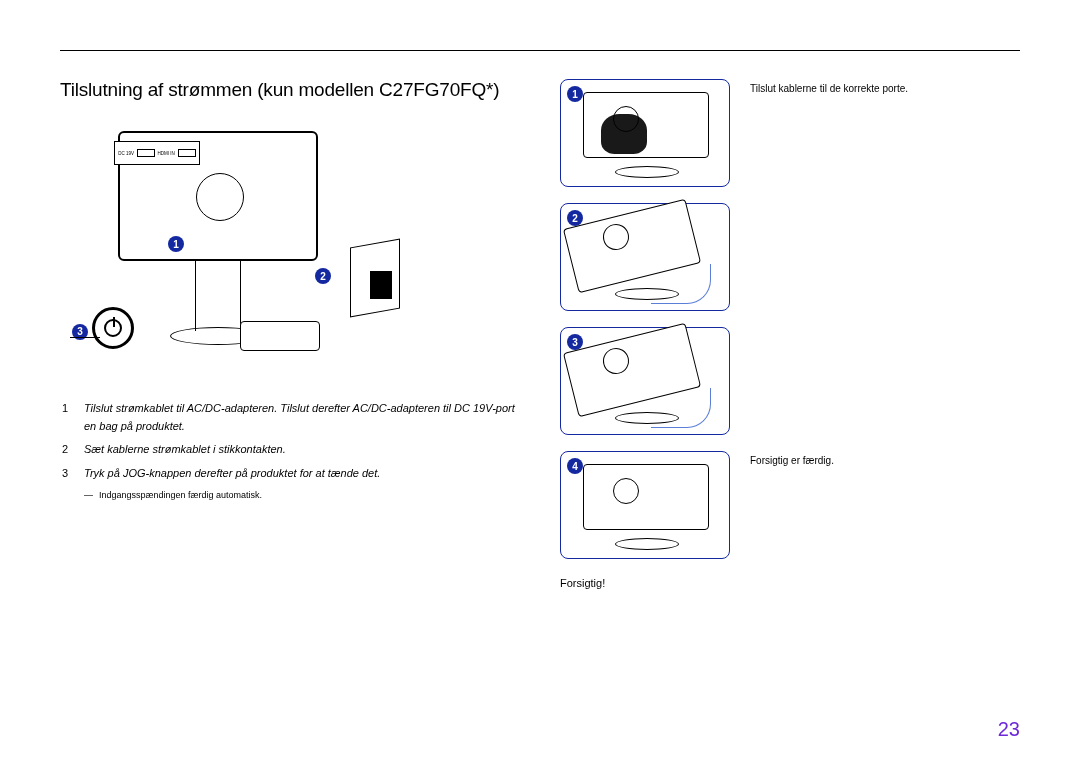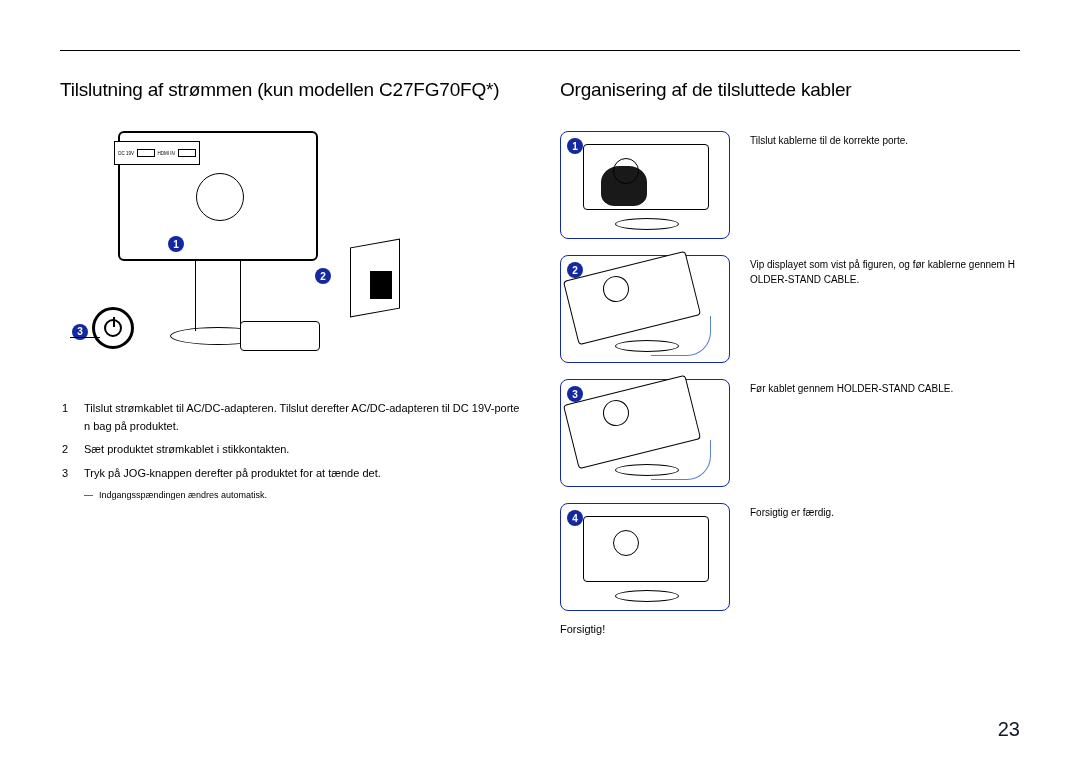--- a/index.html
+++ b/index.html
@@ -140,21 +140,21 @@
   }
   
   .inst-list {
     margin-top: 24px;
     margin-left: 2px;
     font-size: 11px;
     line-height: 1.6;
   }
   .inst-row { display:flex; gap:10px; margin-bottom:6px; }
   .inst-num { width:12px; }
-  .inst-text { flex:1; word-break: break-all; }
+  .inst-text { flex:1; word-break: break-all; font-style: italic; }
   .footnote { font-size:9px; margin-top:6px; margin-left:22px; display:flex; gap:6px;}
   .footnote-dash { }
   
   .step-grid {
     display:flex;
     flex-direction:column;
     gap: 16px;
   }
   .step-row {
     display:flex;
@@ -199,31 +199,31 @@
     position:absolute; left:40px; top:34px; width:46px; height:40px;
     background:#000; border-radius:40% 40% 30% 30%;
     opacity:0.9;
   }
   .cable-line {
     position:absolute; right:18px; top:60px; width:60px; height:40px;
     border-bottom:1.5px solid #5b7fd6; border-right:1.5px solid #5b7fd6;
     border-bottom-right-radius: 24px;
   }
   .caution {
-    margin-top: 10px;
+    margin-top: 16px;
     font-size: 10px;
     line-height:1.5;
   }
   .caution-title { font-weight:400; margin-bottom:4px; font-size:11px;}
   .page-number {
     position: absolute;
     right: 60px;
     bottom: 22px;
     font-size: 20px;
-    color: #0f172a;
+    color: #6d28d9;
   }
 </style>
 </head>
 <body>
 
 <div class="page">
   <div class="top-rule"></div>
   <div class="columns">
 
     <div class="col">
@@ -253,35 +253,34 @@
         <div class="hand-lines"></div>
       </div>
 
       <div class="inst-list">
         <div class="inst-row">
           <div class="inst-num">1</div>
           <div class="inst-text">Tilslut strømkablet til AC/DC-adapteren. Tilslut derefter AC/DC-adapteren til DC 19V-porten bag på produktet.</div>
         </div>
         <div class="inst-row">
           <div class="inst-num">2</div>
-          <div class="inst-text">Sæt produktet strømkablet i stikkontakten.</div>
+          <div class="inst-text">Sæt kablerne strømkablet i stikkontakten.</div>
         </div>
         <div class="inst-row">
           <div class="inst-num">3</div>
           <div class="inst-text">Tryk på JOG-knappen derefter på produktet for at tænde det.</div>
         </div>
         <div class="footnote">
           <span class="footnote-dash">―</span>
-          <span>Indgangsspændingen ændres automatisk.</span>
+          <span>Indgangsspændingen færdig automatisk.</span>
         </div>
       </div>
     </div>
 
     <div class="col">
-      <h2 class="section-heading">Organisering af de tilsluttede kabler</h2>
 
       <div class="step-grid">
 
         <div class="step-row">
           <div class="step-figure">
             <span class="num-badge mini-badge">1</span>
             <div class="mini-monitor"></div>
             <div class="mini-circle"></div>
             <div class="mini-base"></div>
             <div class="hand-silhouette"></div>
@@ -290,32 +289,30 @@
         </div>
 
         <div class="step-row">
           <div class="step-figure tilt">
             <span class="num-badge mini-badge">2</span>
             <div class="mini-monitor"></div>
             <div class="mini-circle"></div>
             <div class="mini-base"></div>
             <div class="cable-line"></div>
           </div>
-          <div class="step-text">Vip displayet som vist på figuren, og før kablerne gennem HOLDER-STAND CABLE.</div>
         </div>
 
         <div class="step-row">
           <div class="step-figure tilt">
             <span class="num-badge mini-badge">3</span>
             <div class="mini-monitor"></div>
             <div class="mini-circle"></div>
             <div class="mini-base"></div>
             <div class="cable-line"></div>
           </div>
-          <div class="step-text">Før kablet gennem HOLDER-STAND CABLE.</div>
         </div>
 
         <div class="step-row">
           <div class="step-figure">
             <span class="num-badge mini-badge">4</span>
             <div class="mini-monitor"></div>
             <div class="mini-circle"></div>
             <div class="mini-base"></div>
           </div>
           <div class="step-text">Forsigtig er færdig.</div>

